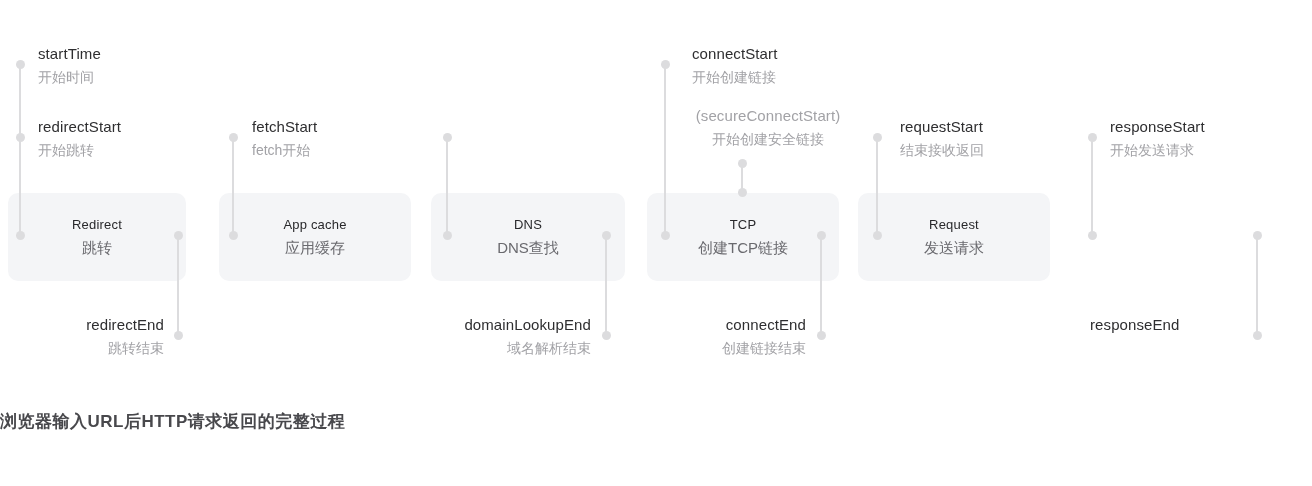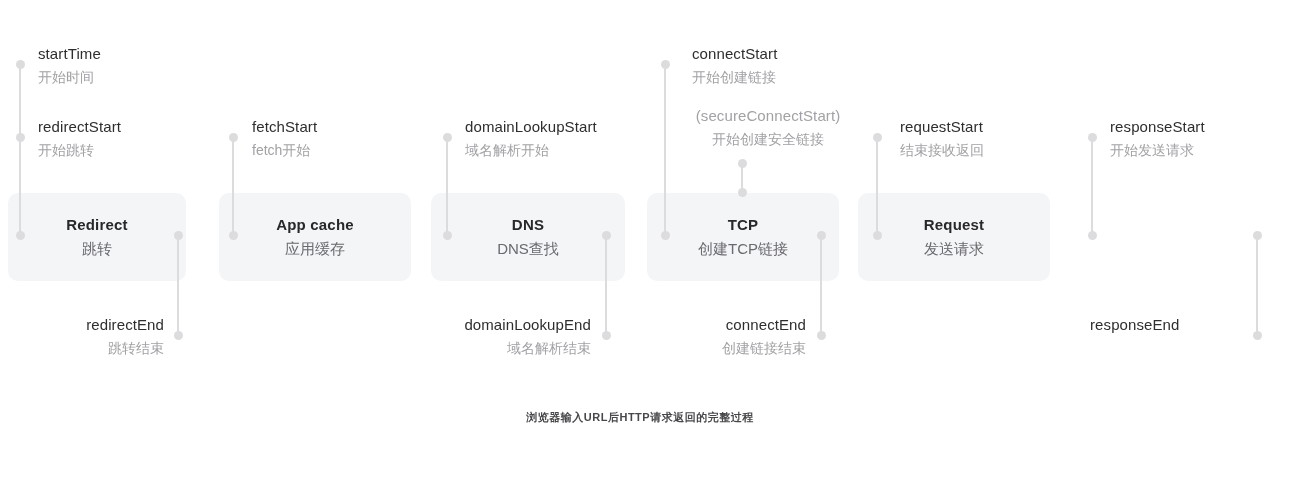--- a/index.html
+++ b/index.html
@@ -14,21 +14,21 @@
   }
   *{box-sizing:border-box;margin:0;padding:0}
   body{background:#fff;font-family:"Liberation Sans","DejaVu Sans",sans-serif}
   .canvas{position:relative;width:1312px;height:486px;background:#ffffff;overflow:hidden}
 
   .phase-box{
     position:absolute;top:193px;height:88px;background:var(--box-bg);
     border-radius:10px;display:flex;flex-direction:column;align-items:center;
     justify-content:center;gap:7px;
   }
-  .phase-box .t{font-size:15px;font-weight:700;color:var(--box-title);letter-spacing:.2px}
+  .phase-box .t{font-size:13px;font-weight:400;color:var(--box-title);letter-spacing:.2px}
   .phase-box .s{font-size:15px;color:var(--box-subtitle)}
   .box-1{left:8px;width:178px}
   .box-2{left:219px;width:192px}
   .box-3{left:431px;width:194px}
   .box-4{left:647px;width:192px}
   .box-5{left:858px;width:192px}
   .box-6{left:1072px;width:195px}
 
   .vl{position:absolute;width:2px;background:var(--connector);border-radius:1px}
   .dot{position:absolute;width:9px;height:9px;border-radius:50%;background:var(--connector)}
@@ -44,22 +44,22 @@
   .m-fetch-start{left:252px;top:115px}
   .m-domain-lookup-start{left:465px;top:115px}
   .m-domain-lookup-end{left:440px;top:313px;width:151px;text-align:right}
   .m-connect-start{left:692px;top:42px}
   .m-secure-connect-start{left:670px;top:104px;width:196px;text-align:center}
   .m-connect-end{left:660px;top:313px;width:146px;text-align:right}
   .m-request-start{left:900px;top:115px}
   .m-response-start{left:1110px;top:115px}
   .m-response-end{left:1090px;top:313px;width:151px;text-align:left}
 
-  .caption{position:absolute;left:0;top:410px;width:1280px;text-align:center;
-    font-size:11px;font-weight:600;color:var(--caption);letter-spacing:.5px}
+  .caption{position:absolute;left:0;top:410px;width:1280px;
+    font-size:17px;font-weight:600;color:var(--caption);letter-spacing:.5px}
   .watermark{position:absolute;right:12px;top:448px;font-size:17px;color:var(--watermark);letter-spacing:1px}
 </style>
 </head>
 <body>
 
 <div class="canvas">
 
   <div class="phase-box box-1">
     <span class="t">Redirect</span>
     <span class="s">跳转</span>
@@ -126,24 +126,20 @@
     <span class="zh">开始跳转</span>
   </div>
   <div class="marker m-redirect-end">
     <span class="en">redirectEnd</span>
     <span class="zh">跳转结束</span>
   </div>
   <div class="marker m-fetch-start">
     <span class="en">fetchStart</span>
     <span class="zh">fetch开始</span>
   </div>
-  <div class="marker m-domain-lookup-start">
-    <span class="en">domainLookupStart</span>
-    <span class="zh">域名解析开始</span>
-  </div>
   <div class="marker m-domain-lookup-end">
     <span class="en">domainLookupEnd</span>
     <span class="zh">域名解析结束</span>
   </div>
   <div class="marker m-connect-start">
     <span class="en">connectStart</span>
     <span class="zh">开始创建链接</span>
   </div>
   <div class="marker gray m-secure-connect-start">
     <span class="en">(secureConnectStart)</span>

